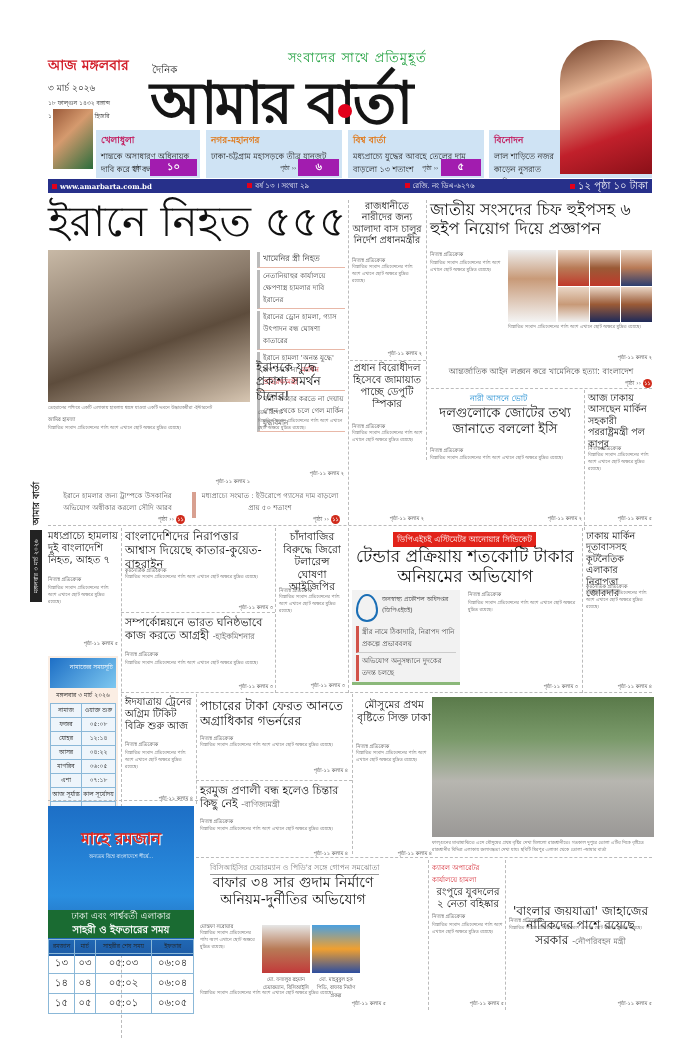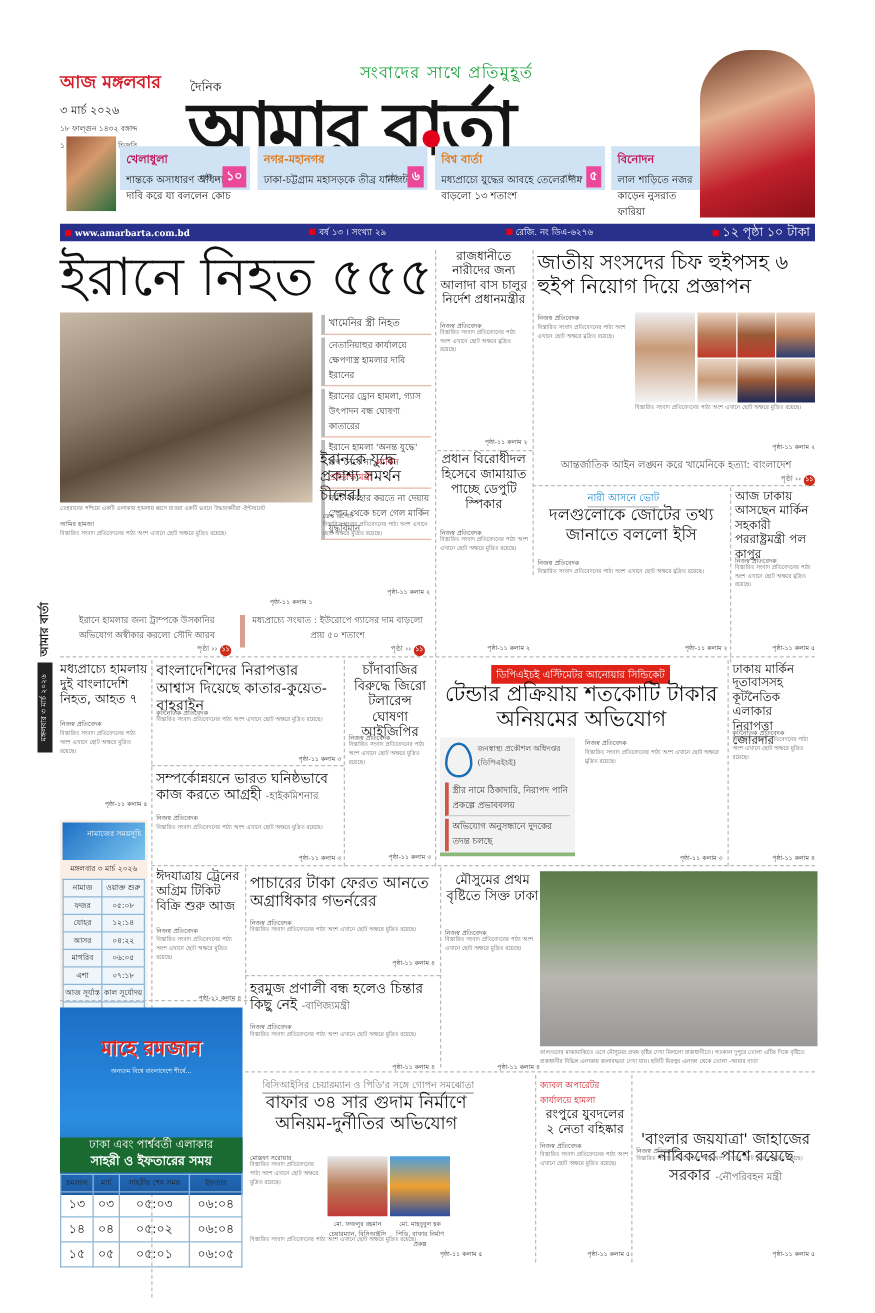--- a/index.html
+++ b/index.html
@@ -7,24 +7,24 @@
 .abs{position:absolute}
 .red{color:#d21f2a}
 .mast-left{left:48px;top:54px;width:110px}
 .mast-left .day{font-size:14px;color:#d21f2a;font-weight:bold}
 .mast-left .d1{font-size:9px;margin-top:3px}
 .mast-left .d2{font-size:6px;margin-top:2px;color:#333}
 .tagline{left:288px;top:48px;font-size:13px;color:#1b9e3a;letter-spacing:1px}
 .dainik{left:152px;top:62px;font-size:10px;font-weight:normal}
 .logo{left:150px;top:68px;font-size:58px;font-weight:900;color:#151515;letter-spacing:-3px;line-height:1}
 .logo-dot{left:338px;top:104px;width:14px;height:14px;border-radius:50%;background:#e3001b}
-.promo{top:117px;height:35px;background:#cfe3f4;padding:3px 5px;font-size:8px}
+.promo{top:130px;height:48px;background:#cfe3f4;padding:3px 5px;font-size:8px}
 .promo .cat{font-size:9px;font-weight:bold;margin-bottom:2px}
 .promo .pg{position:absolute;right:3px;bottom:2px;font-size:6px}
-.promo .pg b{display:inline-block;background:#ec4899;color:#fff;font-size:10px;padding:0 3px;margin-left:2px}
+.promo .pg b{display:inline-block;background:#a21caf;color:#fff;font-size:10px;padding:0 17px;margin-left:2px}
 .photo{background:linear-gradient(135deg,#9b5a3a,#d59a6e 40%,#2b6d3c)}
 .actress{left:560px;top:40px;width:92px;height:134px;background:linear-gradient(160deg,#6b3a24,#e4b292 35%,#c1202b 70%,#8a1018);border-radius:40px 40px 0 0}
 .strip{left:48px;top:179px;width:604px;height:14px;background:#27308a;color:#fff;font-size:7px;display:flex;justify-content:space-between;align-items:center;padding:0 4px}
 .strip span:before{content:"";display:inline-block;width:5px;height:5px;background:#e3001b;margin-right:3px}
 .strip .big{font-size:10px}
 .hl{font-weight:bold;color:#111;line-height:1.2}
 .by{font-size:5px;color:#444;margin:1px 0}
 .body-text{font-size:4.5px;color:#666;line-height:1.5}
 .cont{font-size:5px;text-align:right;color:#333}
 .dash-v{border-left:1px dashed #bbb}

